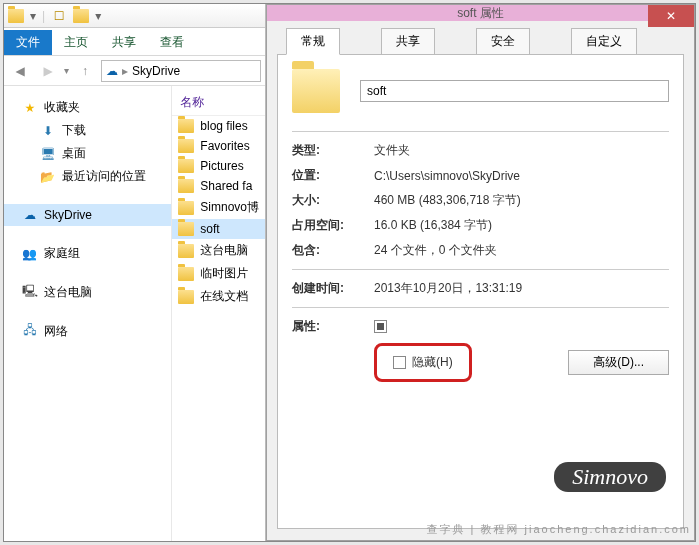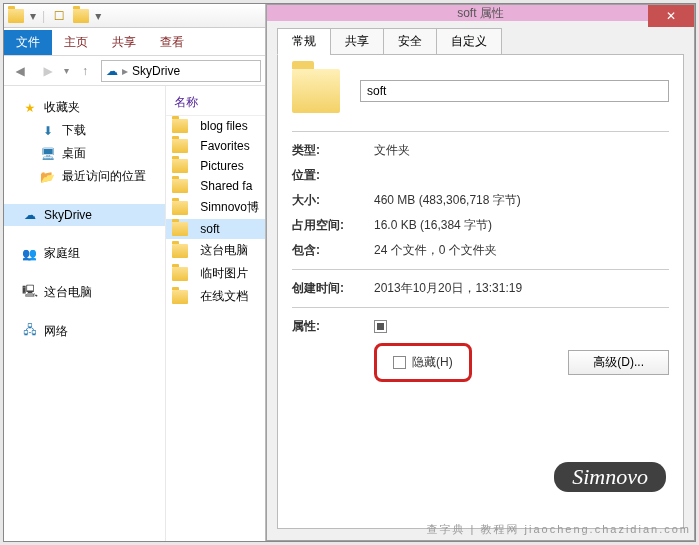--- a/index.html
+++ b/index.html
@@ -4,43 +4,43 @@
 <style>
 * { margin: 0; padding: 0; box-sizing: border-box; font-family: "Microsoft YaHei", "Segoe UI", sans-serif; font-size: 12px; }
 body { background: #e8e8e8; width: 699px; height: 545px; position: relative; overflow: hidden; }
 .outer { position: absolute; left: 3px; top: 3px; width: 693px; height: 539px; border: 1px solid #888; }
 
 
 .explorer { position: absolute; left: 0; top: 0; width: 262px; height: 537px; background: #fff; border-right: 1px solid #bbb; }
 .titlebar-exp { height: 24px; background: linear-gradient(#fff, #f0f0f0); border-bottom: 1px solid #ccc; display: flex; align-items: center; padding: 0 4px; gap: 6px; }
 .titlebar-exp .icon-small { width: 16px; height: 16px; display: inline-flex; align-items: center; justify-content: center; }
 .ribbon-tabs { height: 28px; background: #fff; display: flex; align-items: flex-end; border-bottom: 1px solid #d8d8d8; }
-.ribbon-tab { padding: 4px 12px; color: #7f1d1d; cursor: pointer; }
+.ribbon-tab { padding: 4px 12px; color: #14532d; cursor: pointer; }
 .ribbon-tab.active { background: #1979ca; color: #fff; }
 .addr-bar { height: 30px; display: flex; align-items: center; padding: 3px 4px; border-bottom: 1px solid #e0e0e0; gap: 4px; }
 .nav-btn { width: 24px; height: 24px; display: inline-flex; align-items: center; justify-content: center; cursor: pointer; }
 .addr-box { flex: 1; display: flex; align-items: center; border: 1px solid #bcbcbc; height: 22px; padding: 0 4px; gap: 4px; }
 .exp-body { display: flex; height: calc(100% - 82px); }
 .nav-pane { width: 176px; border-right: 1px solid #e8e8e8; padding: 6px 0; overflow: hidden; }
 .nav-group { padding: 4px 0 12px 0; }
 .nav-item { display: flex; align-items: center; padding: 3px 6px 3px 18px; gap: 6px; cursor: pointer; white-space: nowrap; }
 .nav-item.selected { background: #cee7fd; }
 .nav-icon { width: 16px; height: 16px; display: inline-flex; align-items: center; justify-content: center; }
 .content-pane { flex: 1; padding: 4px 0; }
 .col-header { padding: 4px 8px; color: #4c1d95; border-bottom: 1px solid #eee; }
-.file-item { display: flex; align-items: center; padding: 3px 6px; gap: 12px; cursor: pointer; white-space: nowrap; overflow: hidden; }
+.file-item { display: flex; align-items: center; padding: 3px 6px; gap: 6px; cursor: pointer; white-space: nowrap; overflow: hidden; }
 .file-item.selected { background: #cee7fd; }
 .folder-icon { width: 16px; height: 14px; background: linear-gradient(#fce08f, #f0c240); border-radius: 1px; position: relative; }
 .folder-icon::before { content: ""; position: absolute; top: -3px; left: 0; width: 7px; height: 3px; background: #f0c240; border-radius: 1px 1px 0 0; }
 
 
 .props { position: absolute; left: 262px; top: 0; width: 429px; height: 537px; background: #f0f0f0; border: 1px solid #a0a0a0; }
 .props-title { height: 16px; background: #e8b0d8; display: flex; align-items: center; justify-content: center; position: relative; color: #555; }
 .props-title .close-btn { position: absolute; right: 0; top: 0; width: 46px; height: 22px; background: #c75050; color: #fff; display: flex; align-items: center; justify-content: center; cursor: pointer; }
-.tab-strip { display: flex; padding: 6px 10px 0 10px; }
+.tab-strip { display: flex; padding: 6px 10px 0 19px; gap: 42px; }
 .props-tab { padding: 4px 14px; border: 1px solid #bbb; background: #f8f8f8; margin-right: -1px; cursor: pointer; position: relative; top: 1px; }
 .props-tab.active { background: #fff; border-bottom: 1px solid #fff; }
 .props-page { margin: 0 10px 10px 10px; background: #fff; border: 1px solid #bbb; height: 475px; padding: 14px; }
 .row { display: flex; align-items: center; margin-bottom: 8px; }
 .row .label { width: 82px; color: #333; font-weight: bold; }
 .row .value { flex: 1; color: #333; }
 .name-input { flex: 1; border: 1px solid #aaa; height: 22px; padding: 0 6px; }
 .sep { border: none; border-top: 1px solid #ccc; margin: 10px 0; }
 .big-folder { width: 48px; height: 44px; background: linear-gradient(#fff0b8, #f3d166); border-radius: 2px; position: relative; margin-right: 20px; }
 .big-folder::before { content: ""; position: absolute; top: -8px; left: 0; width: 22px; height: 8px; background: #f3d166; border-radius: 2px 2px 0 0; }
@@ -192,20 +192,21 @@
         <div class="big-folder"></div>
         <input class="name-input" value="soft" style="">
       </div>
       <hr class="sep">
       <div class="row">
           <div class="label">类型:</div>
           <div class="value">文件夹</div>
         </div>
       <div class="row">
           <div class="label">位置:</div>
+          <div class="value">C:\Users\simnovo\SkyDrive</div>
         </div>
       <div class="row">
           <div class="label">大小:</div>
           <div class="value">460 MB (483,306,718 字节)</div>
         </div>
       <div class="row">
           <div class="label">占用空间:</div>
           <div class="value">16.0 KB (16,384 字节)</div>
         </div>
       <div class="row">

